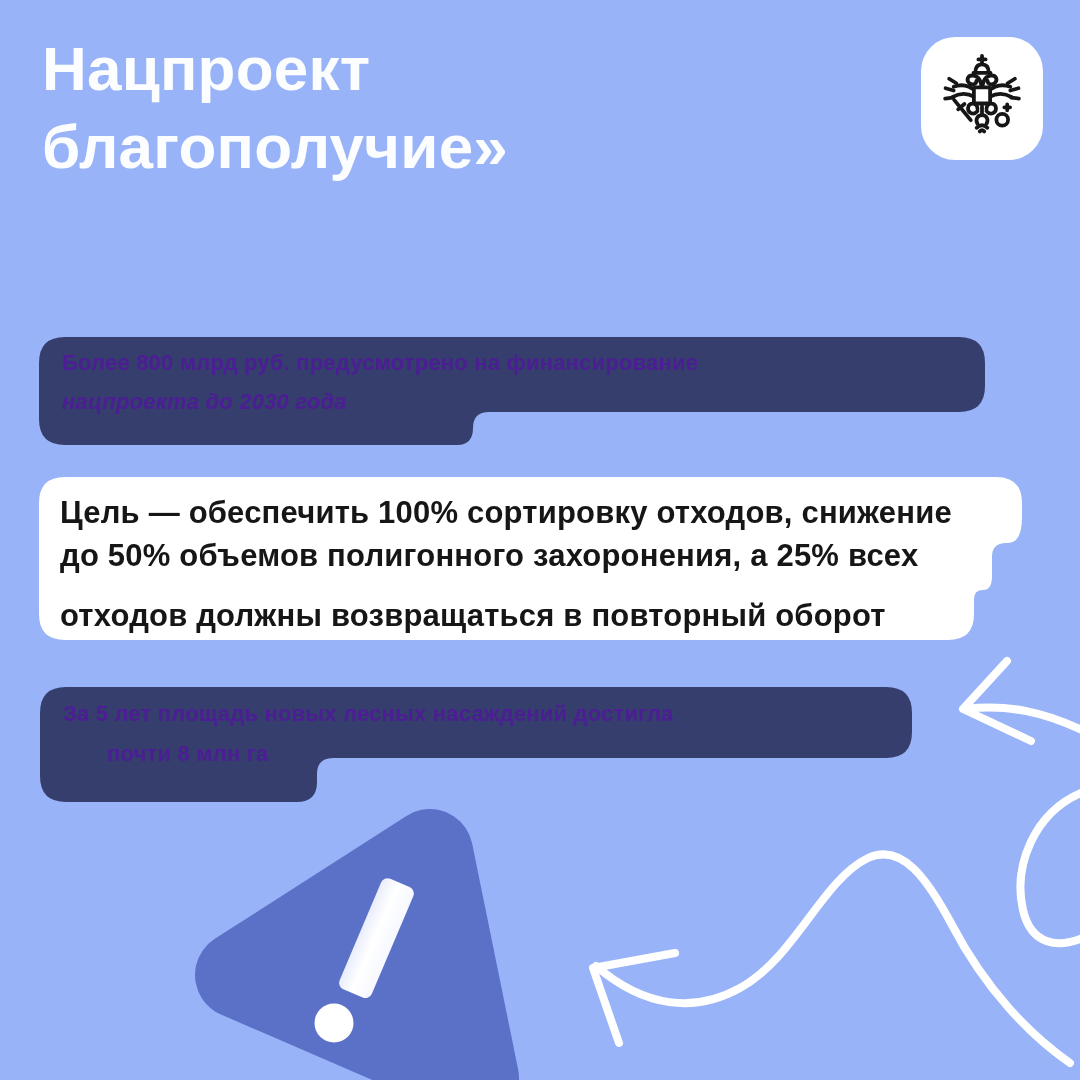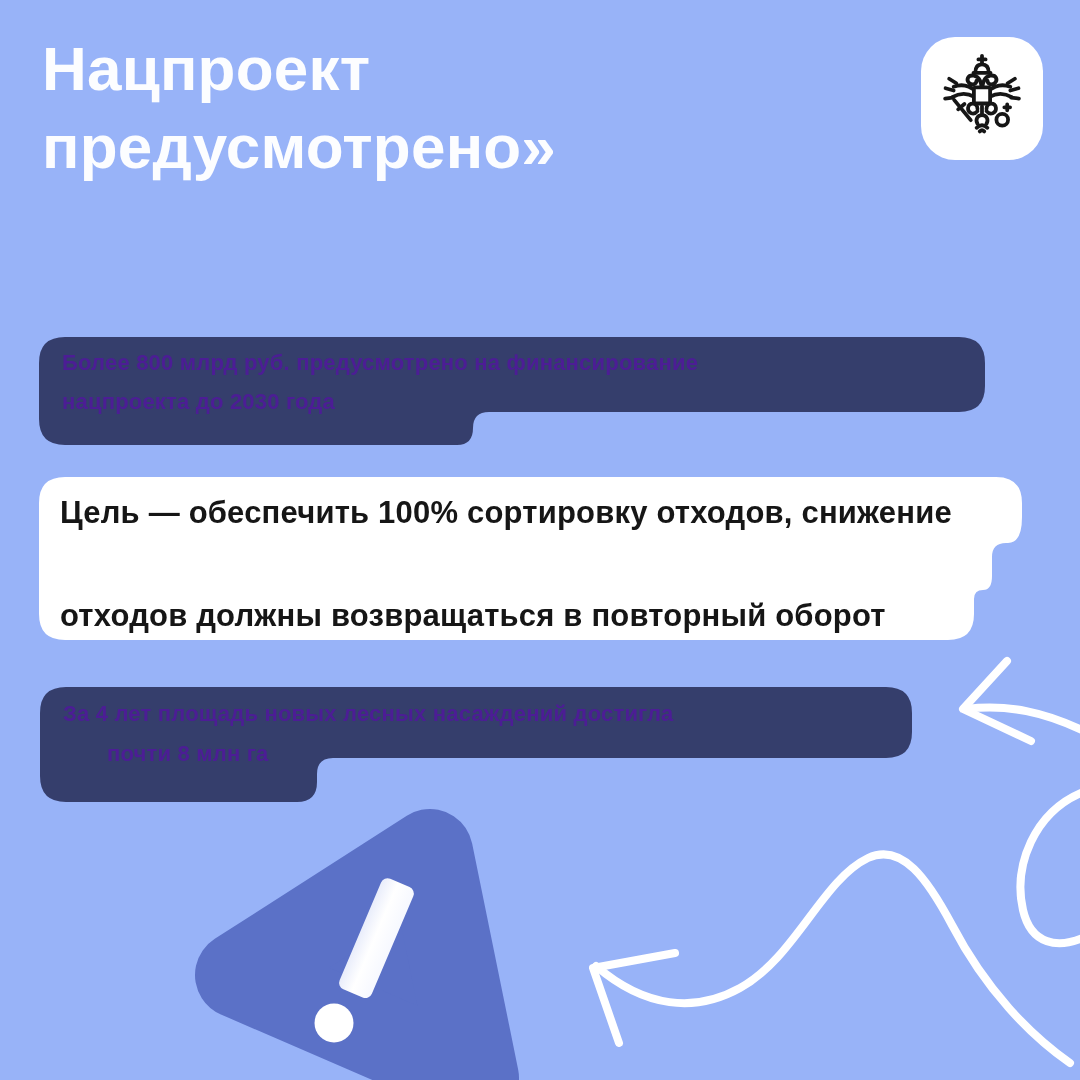--- a/index.html
+++ b/index.html
@@ -25,21 +25,21 @@
   svg{display:block;}
   .deco{pointer-events:none;}
 </style>
 </head>
 <body>
 
 <div class="canvas">
 
   <div class="title">
     <div>Нацпроект</div>
-    <div>предусмотрено»</div>
+    <div>благополучие»</div>
   </div>
 
   <div class="emblem-tile">
     <svg width="90" height="92" viewBox="0 0 100 100">
       <g fill="none" stroke-width="4.2" stroke-linecap="round" stroke-linejoin="round" stroke="#161616">
 
         <path d="M50 2 V10 M46 6 H54"></path>
 
         <path d="M42.5 21 Q42.5 11.5 50 11.5 Q57.5 11.5 57.5 21 M40.5 21 H59.5"></path>
 
@@ -65,32 +65,33 @@
 
         <path d="M50 58 V68 M50 68 C44.5 68 42.5 73 45 77.5 M50 68 C55.5 68 57.5 73 55 77.5 M44 82 Q50 76.5 56 82 M47.5 86 Q50 83.5 52.5 86"></path>
       </g>
     </svg>
   </div>
 
   <svg class="abs" style="left:39px;top:337px;" width="946" height="108" viewBox="0 0 946 108">
     <path d="M26 0 H920 Q946 0 946 26 V49 Q946 75 920 75 H450 Q434 75 434 91 Q434 108 418 108 H26 Q0 108 0 82 V26 Q0 0 26 0 Z" fill="#353e6c"></path>
   </svg>
   <div class="line dark-line" style="left:62px;top:352px;">Более 800 млрд руб. предусмотрено на финансирование</div>
-  <div class="line dark-line" style="left:62px;top:391px;">нацпроекта до 2030 года</div>
+  <div class="line dark-line" style="left:62px;top:391px;font-style:italic;">нацпроекта до 2030 года</div>
 
   <svg class="abs" style="left:39px;top:477px;" width="983" height="163" viewBox="0 0 983 163">
     <path d="M26 0 H957 Q983 0 983 26 V40 Q983 66 969 66 H967 Q953 66 953 80 V99 Q953 113 944 113 Q935 113 935 122 V137 Q935 163 909 163 H26 Q0 163 0 137 V26 Q0 0 26 0 Z" fill="#ffffff"></path>
   </svg>
   <div class="line light-line" style="left:60px;top:497px;">Цель — обеспечить 100% сортировку отходов, снижение</div>
+  <div class="line light-line" style="left:60px;top:540px;">до 50% объемов полигонного захоронения, а 25% всех</div>
   <div class="line light-line" style="left:60px;top:600px;">отходов должны возвращаться в повторный оборот</div>
 
   <svg class="abs" style="left:40px;top:687px;" width="872" height="115" viewBox="0 0 872 115">
     <path d="M26 0 H846 Q872 0 872 26 V45 Q872 71 846 71 H293 Q277 71 277 87 V95 Q277 115 257 115 H26 Q0 115 0 89 V26 Q0 0 26 0 Z" fill="#353e6c"></path>
   </svg>
-  <div class="line dark-line" style="left:63px;top:703px;">За 4 лет площадь новых лесных насаждений достигла</div>
+  <div class="line dark-line" style="left:63px;top:703px;">За 5 лет площадь новых лесных насаждений достигла</div>
   <div class="line dark-line" style="left:63px;top:743px;margin-left:44px;">почти 8 млн га</div>
 
   <svg class="abs deco" style="left:0;top:0;" width="1080" height="1080" viewBox="0 0 1080 1080">
 
     <g>
       <path d="M430 852 L238 975 L476 1078 Z" stroke-width="86" stroke-linejoin="round" fill="#5b71c7" stroke="#5b71c7"></path>
       <defs>
         <linearGradient id="barShade" x1="0" y1="0" x2="1" y2="0">
           <stop offset="0" stop-color="#e9edfb"></stop>
           <stop offset="0.45" stop-color="#ffffff"></stop>

